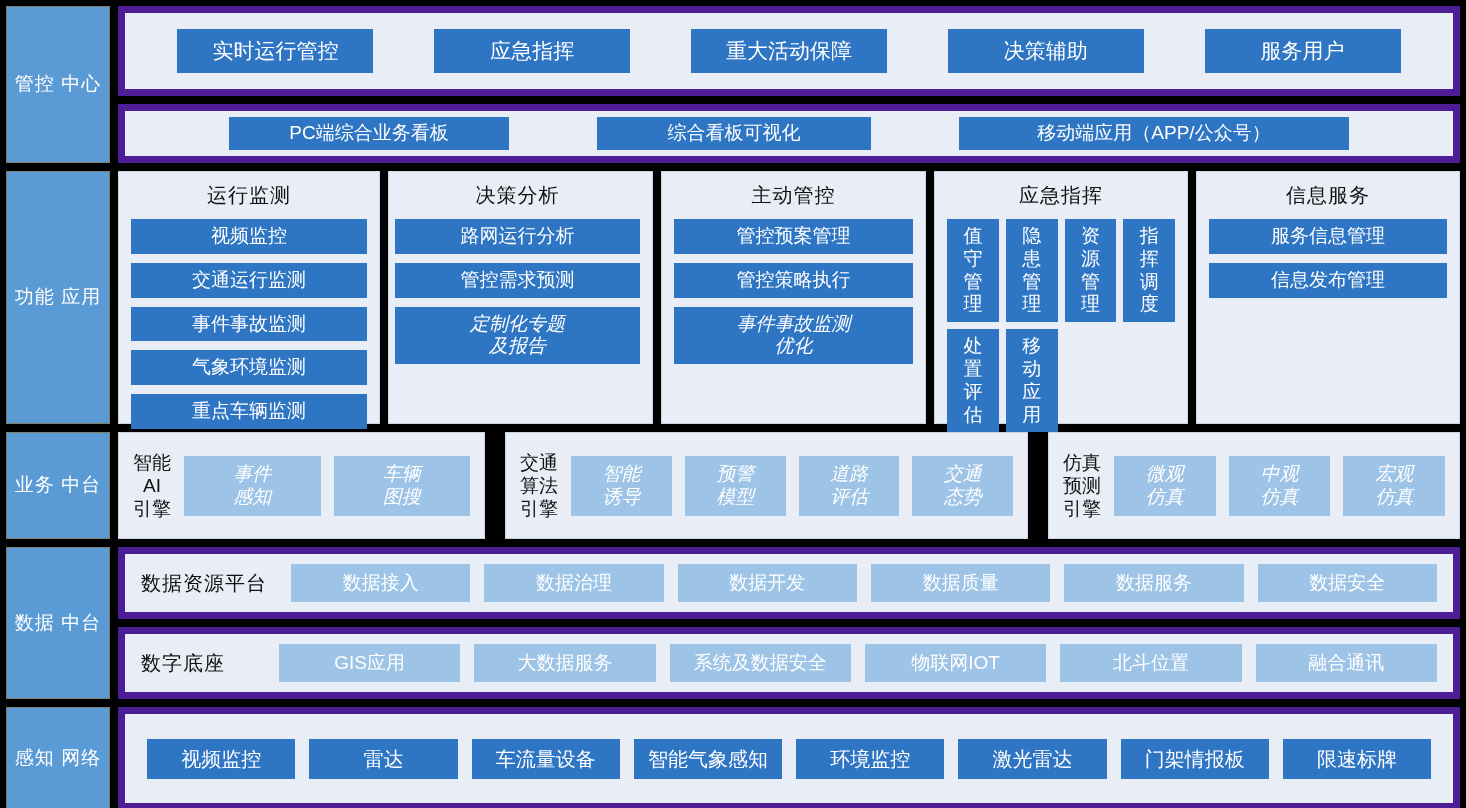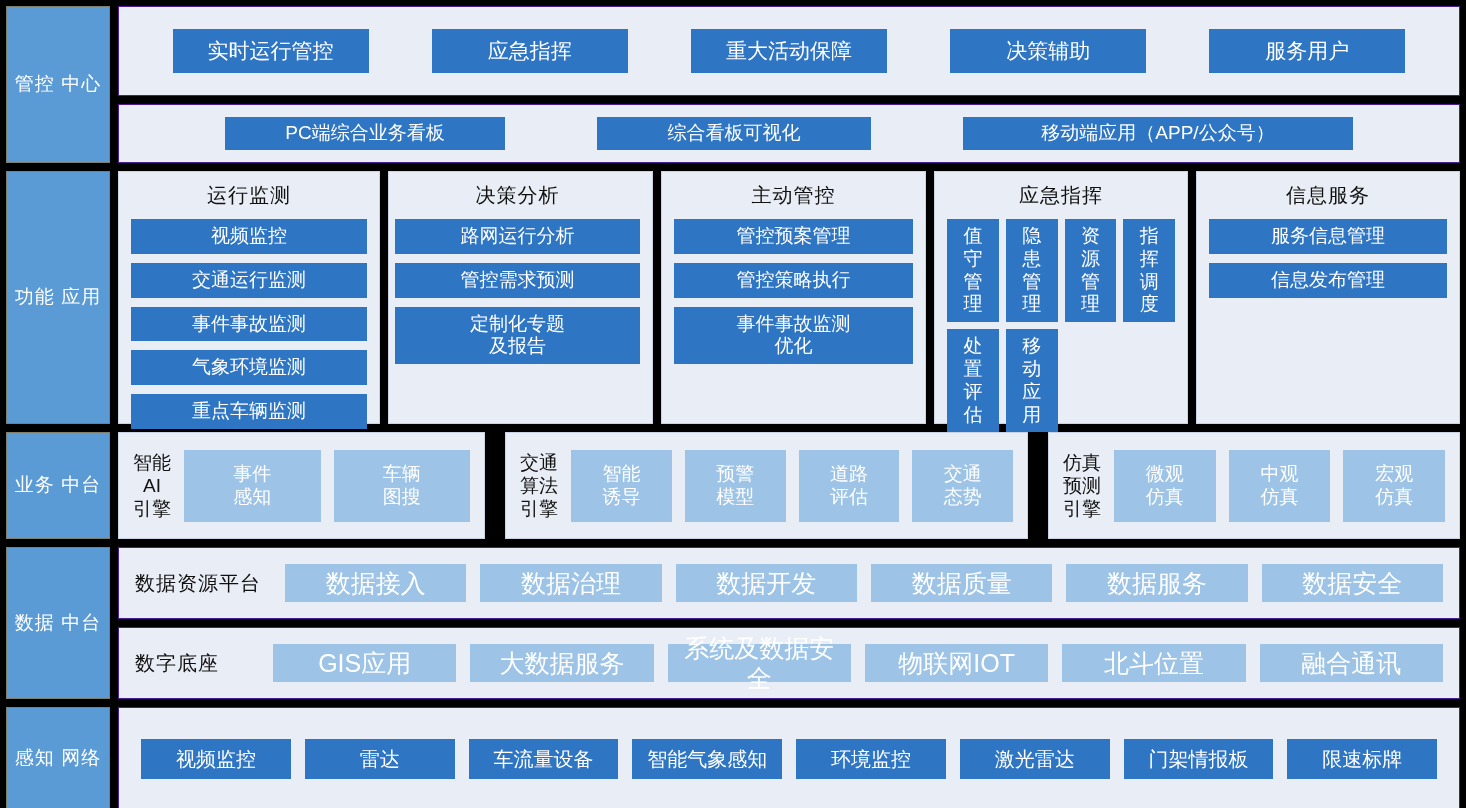--- a/index.html
+++ b/index.html
@@ -42,21 +42,21 @@
     flex: 1 1 auto;
     display: flex;
     flex-direction: column;
     gap: 8px;
     min-width: 0;
   }
 
   
   .panel {
     background: #E9EEF6;
-    border: 1px solid #4c1d95;
+    border: 7px solid #4c1d95;
     display: flex;
     align-items: center;
   }
 
   
   .chip {
     background: #2E75C4;
     color: #ffffff;
     display: flex;
     align-items: center;
@@ -95,21 +95,21 @@
     padding: 10px 12px 0 12px;
   }
   .fcol-title {
     font-size: 20px;
     color: #111111;
     margin-bottom: 10px;
     letter-spacing: 1px;
   }
   .fcol-items { width: 100%; display: flex; flex-direction: column; gap: 9px; }
   .fcol-items .chip { width: 100%; min-height: 33px; font-size: 19px; }
-  .fcol-items .chip.tall { min-height: 52px; }
+  .fcol-items .chip.tall { min-height: 52px; font-style: italic; }
   .fcol-grid {
     width: 100%;
     display: grid;
     grid-template-columns: 1fr 1fr 1fr 1fr;
     gap: 7px;
   }
   .fcol-grid .chip { min-height: 52px; font-size: 19px; }
   #fcol-0 { flex: 0 0 262px; }
   #fcol-1 { flex: 0 0 265px; padding-left: 6px; }
   #fcol-2 { flex: 0 0 265px; }
@@ -129,21 +129,21 @@
   }
   .engine-label {
     font-size: 19px;
     color: #111111;
     text-align: center;
     line-height: 1.22;
     white-space: pre-line;
     flex: 0 0 auto;
   }
   .engine-items { display: flex; gap: 13px; flex: 1 1 auto; }
-  .engine-items .chip { flex: 1 1 0; height: 72px; font-size: 19px; }
+  .engine-items .chip { flex: 1 1 0; height: 60px; font-size: 19px; font-style: italic; }
   #engine-0 { flex: 0 0 367px; }
   #engine-1 { flex: 0 0 523px; }
   #engine-2 { flex: 1 1 auto; }
 
   
   #tier-data { height: 152px; }
   #tier-data .band-body { height: 152px; }
   .datarow {
     height: 72px;
     display: flex;
@@ -151,21 +151,21 @@
     padding: 1px 16px;
     gap: 14px;
   }
   .datarow-label {
     font-size: 20px;
     color: #111111;
     flex: 0 0 auto;
     letter-spacing: 1px;
     margin-right: 10px;
   }
-  .datarow .chip { flex: 1 1 0; height: 38px; font-size: 25px; }
+  .datarow .chip { flex: 1 1 0; height: 38px; font-size: 19px; }
   #datarow-1 .datarow-label { margin-right: 40px; }
 
   
   #tier-sense { height: 103px; }
   #tier-sense .band-body { height: 103px; }
   .senserow {
     height: 103px;
     display: flex;
     align-items: center;
     justify-content: space-between;

